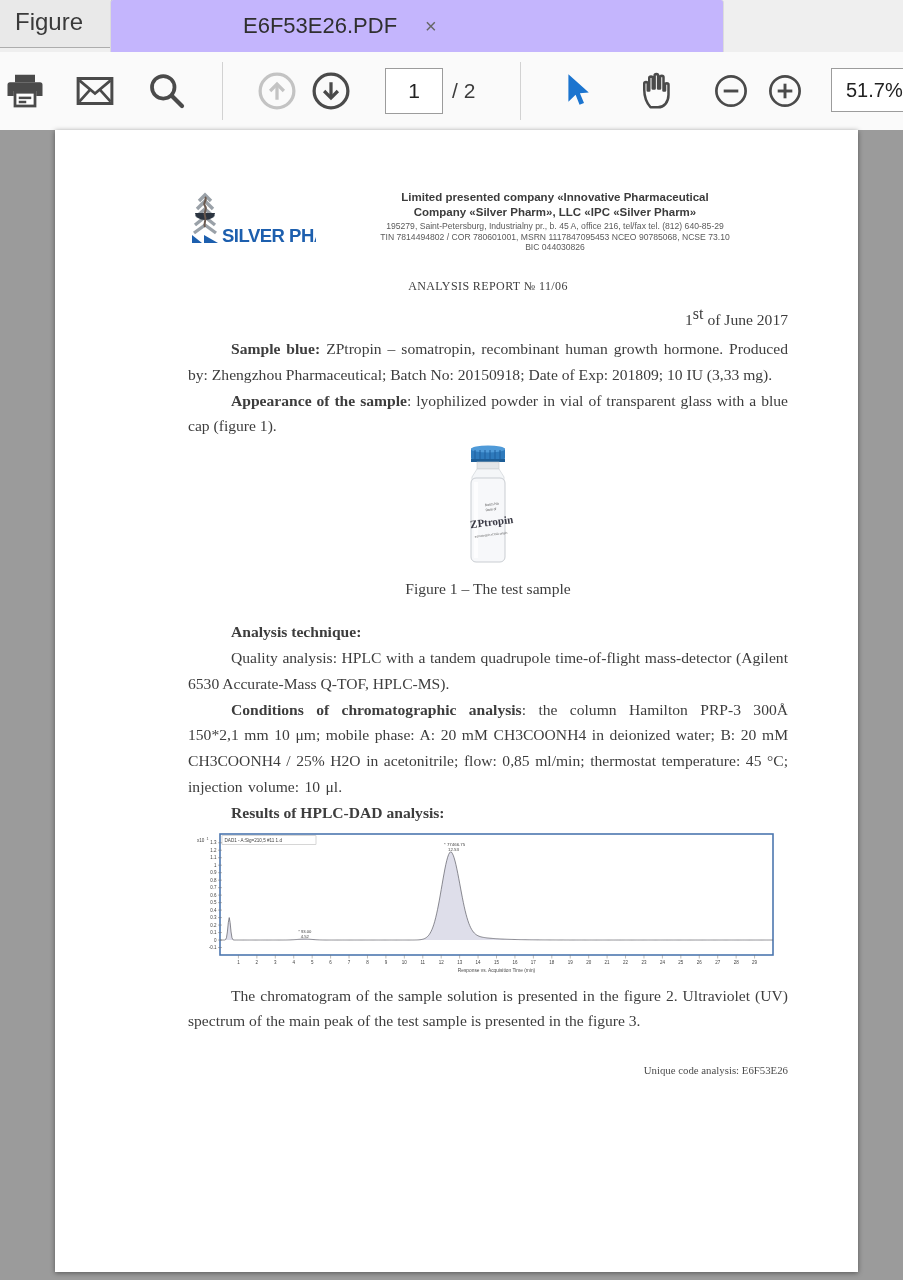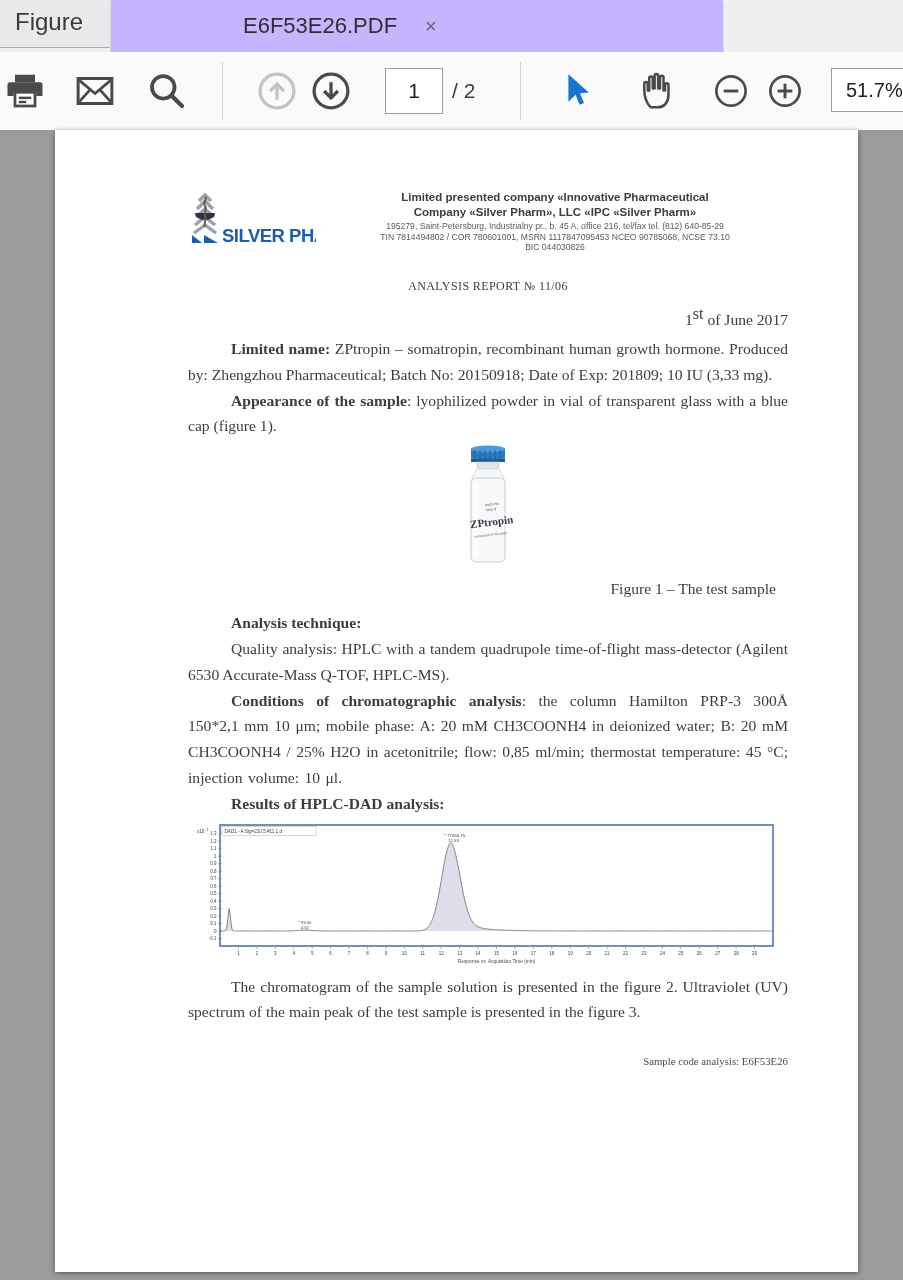--- a/index.html
+++ b/index.html
@@ -45,21 +45,21 @@
   .company .ca{font-size:8.6px;line-height:10.6px;color:#5a5a5a;margin-top:2px}
   .company .ca div{margin:0}
 
   .serif{font-family:"Liberation Serif","DejaVu Serif",serif;color:#3d3d3d}
   .title{margin-top:26px;text-align:center;font-size:12px;letter-spacing:.4px}
   .dateline{margin-top:11px;text-align:right;font-size:15.6px}
   p.body{font-size:15.6px;line-height:25.8px;text-align:justify;text-indent:43px;margin:0}
   p.body b{font-weight:bold}
   p.mt{margin-top:7px}
   .cond{word-spacing:1.5px}
-  .caption{text-align:right;font-size:15.6px;margin:12px}
+  .caption{text-align:center;font-size:15.6px;margin:5px}
   .vialwrap{text-align:center;margin-top:5px;line-height:0}
   .figwrap{margin:7px 0 0 6px;line-height:0}
   .unique{margin-top:30px;text-align:right;font-size:10.8px;color:#4c4c4c}
 </style>
 </head>
 <body>
 
 <div class="tabbar">
   <div class="tab-tools">
     <span>Figure</span>
@@ -182,21 +182,21 @@
             <div>195279, Saint-Petersburg, Industrialny pr., b. 45 A, office 216, tel/fax tel. (812) 640-85-29</div>
             <div>TIN 7814494802 / COR 780601001, MSRN 1117847095453 NCEO 90785068, NCSE 73.10</div>
             <div>BIC 044030826</div>
           </div>
         </div>
       </div>
 
       <div class="serif title">ANALYSIS REPORT № 11/06</div>
       <div class="serif dateline"><span>1</span><sup style="font-size:16px">st</sup><span> of June 2017</span></div>
 
-      <p class="serif body mt"><b>Limited name:</b><span> ZPtropin – somatropin, recombinant human growth hormone. Produced by: Zhengzhou Pharmaceutical; Batch No: 20150918; Date of Exp: 201809; 10 IU (3,33 mg).</span></p>
+      <p class="serif body mt"><b>Sample blue:</b><span> ZPtropin – somatropin, recombinant human growth hormone. Produced by: Zhengzhou Pharmaceutical; Batch No: 20150918; Date of Exp: 201809; 10 IU (3,33 mg).</span></p>
       <p class="serif body"><b>Appearance of the sample</b><span>: lyophilized powder in vial of transparent glass with a blue cap (figure 1).</span></p>
 
       <div class="vialwrap">
         <svg width="62" height="124" viewBox="0 0 62 124">
           <rect x="14" y="4" width="34" height="12" rx="2" fill="#2e7abc"></rect>
           <ellipse cx="31" cy="5" rx="17" ry="3.6" fill="#4f9ad8"></ellipse>
           <g stroke="#1f5e9e" stroke-width="1">
             <line x1="18" y1="6" x2="18" y2="16"></line>
               <line x1="23" y1="6" x2="23" y2="16"></line>
             <line x1="28" y1="6" x2="28" y2="16"></line>
@@ -213,21 +213,21 @@
             <text x="30" y="62" font-size="3.4" fill="#555" font-family="Liberation Sans, sans-serif">Batch No</text>
             <text x="30" y="67" font-size="3.4" fill="#555" font-family="Liberation Sans, sans-serif">Date of</text>
             <text x="13" y="82" font-size="11" font-weight="bold" fill="#3b3b46" font-family="Liberation Serif, serif">ZPtropin</text>
             <text x="16" y="92" font-size="3.2" fill="#666" font-family="Liberation Sans, sans-serif">somatropin rDNA origin</text>
           </g>
         </svg>
       </div>
 
       <p class="serif caption" style="margin-top:12px">Figure 1 – The test sample</p>
 
-      <p class="serif body" style="margin-top:5px"><b>Analysis technique:</b></p>
+      <p class="serif body" style="margin-top:21px"><b>Analysis technique:</b></p>
       <p class="serif body">Quality analysis: HPLC with a tandem quadrupole time-of-flight mass-detector (Agilent 6530 Accurate-Mass Q-TOF, HPLC-MS).</p>
       <p class="serif body cond"><b>Conditions of chromatographic analysis</b><span>: the column Hamilton PRP-3 300Å 150*2,1 mm 10 μm; mobile phase: A: 20 mM CH3COONH4 in deionized water; B: 20 mM CH3COONH4 / 25% H2O in acetonitrile; flow: 0,85 ml/min; thermostat temperature: 45 °C; injection volume: 10 μl.</span></p>
       <p class="serif body"><b>Results of HPLC-DAD analysis:</b></p>
 
       <div class="figwrap">
         <svg id="chromatogram" width="582" height="148" viewBox="0 0 582 148">
             <rect x="26" y="1" width="553" height="121" fill="#fff" stroke="#4d77b0" stroke-width="1.6"></rect>
             <rect x="28" y="2.8" width="94" height="8.4" fill="none" stroke="#9a9a9a" stroke-width="0.4"></rect>
             <text x="30.5" y="9" font-size="4.6" fill="#3f3f3f" font-family="Liberation Sans, DejaVu Sans, sans-serif">DAD1 - A:Sig=210,5 #11 1.d</text>
             <text x="3" y="9" font-size="4.6" fill="#3f3f3f" font-family="Liberation Sans, DejaVu Sans, sans-serif">x10</text>
@@ -325,16 +325,16 @@
             <path d="M26.00,107.03L26.92,107.03L27.84,107.03L28.77,107.03L29.69,107.03L30.61,106.99L31.53,106.65L32.45,104.77L33.37,98.94L34.30,89.64L35.22,84.58L36.14,89.64L37.06,98.94L37.98,104.77L38.90,106.65L39.83,106.99L40.75,107.03L41.67,107.03L42.59,107.03L43.51,107.03L44.43,107.03L45.36,107.03L46.28,107.03L47.20,107.03L48.12,107.03L49.04,107.03L49.96,107.03L50.89,107.03L51.81,107.03L52.73,107.03L53.65,107.03L54.57,107.03L55.49,107.03L56.42,107.03L57.34,107.03L58.26,107.03L59.18,107.03L60.10,107.03L61.02,107.03L61.95,107.03L62.87,107.03L63.79,107.03L64.71,107.03L65.63,107.03L66.55,107.03L67.47,107.03L68.40,107.03L69.32,107.03L70.24,107.03L71.16,107.03L72.08,107.03L73.00,107.03L73.93,107.03L74.85,107.03L75.77,107.03L76.69,107.03L77.61,107.03L78.53,107.03L79.46,107.03L80.38,107.03L81.30,107.03L82.22,107.03L83.14,107.03L84.06,107.03L84.99,107.03L85.91,107.03L86.83,107.03L87.75,107.02L88.67,107.02L89.59,107.02L90.52,107.01L91.44,107.00L92.36,106.99L93.28,106.97L94.20,106.95L95.12,106.93L96.05,106.90L96.97,106.86L97.89,106.82L98.81,106.77L99.73,106.72L100.65,106.65L101.58,106.59L102.50,106.52L103.42,106.44L104.34,106.37L105.26,106.30L106.18,106.23L107.11,106.17L108.03,106.13L108.95,106.09L109.87,106.07L110.79,106.06L111.71,106.07L112.64,106.09L113.56,106.13L114.48,106.17L115.40,106.23L116.32,106.30L117.24,106.37L118.17,106.44L119.09,106.52L120.01,106.59L120.93,106.65L121.85,106.72L122.77,106.77L123.70,106.82L124.62,106.86L125.54,106.90L126.46,106.93L127.38,106.95L128.30,106.97L129.23,106.99L130.15,107.00L131.07,107.01L131.99,107.02L132.91,107.02L133.83,107.02L134.76,107.03L135.68,107.03L136.60,107.03L137.52,107.03L138.44,107.03L139.36,107.03L140.29,107.03L141.21,107.03L142.13,107.03L143.05,107.03L143.97,107.03L144.89,107.03L145.82,107.03L146.74,107.03L147.66,107.03L148.58,107.03L149.50,107.03L150.42,107.03L151.35,107.03L152.27,107.03L153.19,107.03L154.11,107.03L155.03,107.03L155.95,107.03L156.88,107.03L157.80,107.03L158.72,107.03L159.64,107.03L160.56,107.03L161.48,107.03L162.41,107.03L163.33,107.03L164.25,107.03L165.17,107.03L166.09,107.03L167.01,107.03L167.94,107.03L168.86,107.03L169.78,107.03L170.70,107.03L171.62,107.03L172.54,107.03L173.47,107.03L174.39,107.03L175.31,107.03L176.23,107.03L177.15,107.03L178.07,107.03L179.00,107.03L179.92,107.03L180.84,107.03L181.76,107.03L182.68,107.03L183.60,107.03L184.53,107.03L185.45,107.03L186.37,107.03L187.29,107.03L188.21,107.03L189.13,107.03L190.06,107.03L190.98,107.03L191.90,107.03L192.82,107.03L193.74,107.03L194.66,107.03L195.59,107.03L196.51,107.03L197.43,107.03L198.35,107.03L199.27,107.03L200.19,107.03L201.12,107.03L202.04,107.03L202.96,107.03L203.88,107.03L204.80,107.03L205.73,107.03L206.65,107.03L207.57,107.03L208.49,107.03L209.41,107.03L210.33,107.03L211.26,107.03L212.18,107.03L213.10,107.03L214.02,107.03L214.94,107.03L215.86,107.03L216.79,107.03L217.71,107.02L218.63,107.02L219.55,107.01L220.47,107.00L221.39,106.98L222.32,106.96L223.24,106.92L224.16,106.88L225.08,106.81L226.00,106.72L226.92,106.60L227.85,106.43L228.77,106.21L229.69,105.93L230.61,105.55L231.53,105.07L232.45,104.46L233.38,103.70L234.30,102.75L235.22,101.58L236.14,100.16L237.06,98.46L237.98,96.45L238.91,94.10L239.83,91.37L240.75,88.27L241.67,84.77L242.59,80.88L243.51,76.61L244.44,72.01L245.36,67.11L246.28,61.97L247.20,56.68L248.12,51.33L249.04,46.02L249.97,40.87L250.89,36.01L251.81,31.54L252.73,27.59L253.65,24.26L254.57,21.66L255.50,19.85L256.42,18.88L257.34,19.01L258.26,20.23L259.18,22.16L260.10,24.76L261.03,27.97L261.95,31.72L262.87,35.91L263.79,40.44L264.71,45.22L265.63,50.14L266.56,55.10L267.48,60.01L268.40,64.79L269.32,69.36L270.24,73.68L271.16,77.69L272.09,81.37L273.01,84.71L273.93,87.70L274.85,90.35L275.77,92.66L276.69,94.67L277.62,96.39L278.54,97.85L279.46,99.08L280.38,100.12L281.30,100.98L282.22,101.69L283.15,102.29L284.07,102.77L284.99,103.18L285.91,103.52L286.83,103.80L287.75,104.04L288.68,104.24L289.60,104.41L290.52,104.57L291.44,104.70L292.36,104.83L293.28,104.94L294.21,105.04L295.13,105.13L296.05,105.22L296.97,105.31L297.89,105.39L298.81,105.46L299.74,105.53L300.66,105.60L301.58,105.66L302.50,105.72L303.42,105.78L304.34,105.84L305.27,105.89L306.19,105.94L307.11,105.99L308.03,106.04L308.95,106.08L309.87,106.12L310.80,106.16L311.72,106.20L312.64,106.24L313.56,106.27L314.48,106.31L315.40,106.34L316.33,106.37L317.25,106.40L318.17,106.43L319.09,106.45L320.01,106.48L320.93,106.50L321.86,106.53L322.78,106.55L323.70,106.57L324.62,106.59L325.54,106.61L326.46,106.63L327.39,106.65L328.31,106.67L329.23,106.68L330.15,106.70L331.07,106.71L331.99,106.73L332.92,106.74L333.84,106.75L334.76,106.77L335.68,106.78L336.60,106.79L337.52,106.80L338.45,106.81L339.37,106.82L340.29,106.83L341.21,106.84L342.13,106.85L343.05,106.86L343.98,106.86L344.90,106.87L345.82,106.88L346.74,106.88L347.66,106.89L348.58,106.90L349.51,106.90L350.43,106.91L351.35,106.91L352.27,106.92L353.19,106.92L354.11,106.93L355.04,106.93L355.96,106.94L356.88,106.94L357.80,106.95L358.72,106.95L359.64,106.95L360.57,106.96L361.49,106.96L362.41,106.96L363.33,106.97L364.25,106.97L365.17,106.97L366.10,106.98L367.02,106.98L367.94,106.98L368.86,106.98L369.78,106.98L370.70,106.99L371.63,106.99L372.55,106.99L373.47,106.99L374.39,106.99L375.31,107.00L376.23,107.00L377.16,107.00L378.08,107.00L379.00,107.00L379.92,107.00L380.84,107.00L381.76,107.01L382.69,107.01L383.61,107.01L384.53,107.01L385.45,107.01L386.37,107.01L387.29,107.01L388.22,107.01L389.14,107.01L390.06,107.01L390.98,107.02L391.90,107.02L392.82,107.02L393.75,107.02L394.67,107.02L395.59,107.02L396.51,107.02L397.43,107.02L398.35,107.02L399.28,107.02L400.20,107.02L401.12,107.02L402.04,107.02L402.96,107.02L403.88,107.02L404.81,107.02L405.73,107.02L406.65,107.02L407.57,107.02L408.49,107.03L409.41,107.03L410.34,107.03L411.26,107.03L412.18,107.03L413.10,107.03L414.02,107.03L414.94,107.03L415.87,107.03L416.79,107.03L417.71,107.03L418.63,107.03L419.55,107.03L420.47,107.03L421.40,107.03L422.32,107.03L423.24,107.03L424.16,107.03L425.08,107.03L426.00,107.03L426.93,107.03L427.85,107.03L428.77,107.03L429.69,107.03L430.61,107.03L431.53,107.03L432.46,107.03L433.38,107.03L434.30,107.03L435.22,107.03L436.14,107.03L437.06,107.03L437.99,107.03L438.91,107.03L439.83,107.03L440.75,107.03L441.67,107.03L442.59,107.03L443.52,107.03L444.44,107.03L445.36,107.03L446.28,107.03L447.20,107.03L448.12,107.03L449.05,107.03L449.97,107.03L450.89,107.03L451.81,107.03L452.73,107.03L453.65,107.03L454.58,107.03L455.50,107.03L456.42,107.03L457.34,107.03L458.26,107.03L459.18,107.03L460.11,107.03L461.03,107.03L461.95,107.03L462.87,107.03L463.79,107.03L464.71,107.03L465.64,107.03L466.56,107.03L467.48,107.03L468.40,107.03L469.32,107.03L470.24,107.03L471.17,107.03L472.09,107.03L473.01,107.03L473.93,107.03L474.85,107.03L475.77,107.03L476.70,107.03L477.62,107.03L478.54,107.03L479.46,107.03L480.38,107.03L481.30,107.03L482.23,107.03L483.15,107.03L484.07,107.03L484.99,107.03L485.91,107.03L486.83,107.03L487.76,107.03L488.68,107.03L489.60,107.03L490.52,107.03L491.44,107.03L492.36,107.03L493.29,107.03L494.21,107.03L495.13,107.03L496.05,107.03L496.97,107.03L497.89,107.03L498.82,107.03L499.74,107.03L500.66,107.03L501.58,107.03L502.50,107.03L503.42,107.03L504.35,107.03L505.27,107.03L506.19,107.03L507.11,107.03L508.03,107.03L508.95,107.03L509.88,107.03L510.80,107.03L511.72,107.03L512.64,107.03L513.56,107.03L514.48,107.03L515.41,107.03L516.33,107.03L517.25,107.03L518.17,107.03L519.09,107.03L520.01,107.03L520.94,107.03L521.86,107.03L522.78,107.03L523.70,107.03L524.62,107.03L525.54,107.03L526.47,107.03L527.39,107.03L528.31,107.03L529.23,107.03L530.15,107.03L531.07,107.03L532.00,107.03L532.92,107.03L533.84,107.03L534.76,107.03L535.68,107.03L536.60,107.03L537.53,107.03L538.45,107.03L539.37,107.03L540.29,107.03L541.21,107.03L542.13,107.03L543.06,107.03L543.98,107.03L544.90,107.03L545.82,107.03L546.74,107.03L547.66,107.03L548.59,107.03L549.51,107.03L550.43,107.03L551.35,107.03L552.27,107.03L553.19,107.03L554.12,107.03L555.04,107.03L555.96,107.03L556.88,107.03L557.80,107.03L558.72,107.03L559.65,107.03L560.57,107.03L561.49,107.03L562.41,107.03L563.33,107.03L564.25,107.03L565.18,107.03L566.10,107.03L567.02,107.03L567.94,107.03L568.86,107.03L569.78,107.03L570.71,107.03L571.63,107.03L572.55,107.03L573.47,107.03L574.39,107.03L575.31,107.03L576.24,107.03L577.16,107.03L578.08,107.03L579.00,107.03" fill="none" stroke="#5b5b64" stroke-width="0.7"></path>
             <text x="110.79333333333332" y="100" font-size="4.2" fill="#3f3f3f" text-anchor="middle" font-family="Liberation Sans, DejaVu Sans, sans-serif">* 93.00</text>
             <text x="110.79333333333332" y="104.8" font-size="4.2" fill="#3f3f3f" text-anchor="middle" font-family="Liberation Sans, DejaVu Sans, sans-serif">4.52</text>
             <text x="249.96966666666663" y="12.722580645161301" font-size="4.4" fill="#3f3f3f" font-family="Liberation Sans, DejaVu Sans, sans-serif">* 77466.75</text>
             <text x="253.96966666666663" y="17.7225806451613" font-size="4.4" fill="#3f3f3f" font-family="Liberation Sans, DejaVu Sans, sans-serif">12.53</text>
           </svg>
       </div>
 
       <p class="serif body" style="margin-top:2px">The chromatogram of the sample solution is presented in the figure 2. Ultraviolet (UV) spectrum of the main peak of the test sample is presented in the figure 3.</p>
 
-      <div class="serif unique">Sample code analysis: E6F53E26</div>
+      <div class="serif unique">Unique code analysis: E6F53E26</div>
     </div>
   </div>
 </div>
 
 </body></html>

